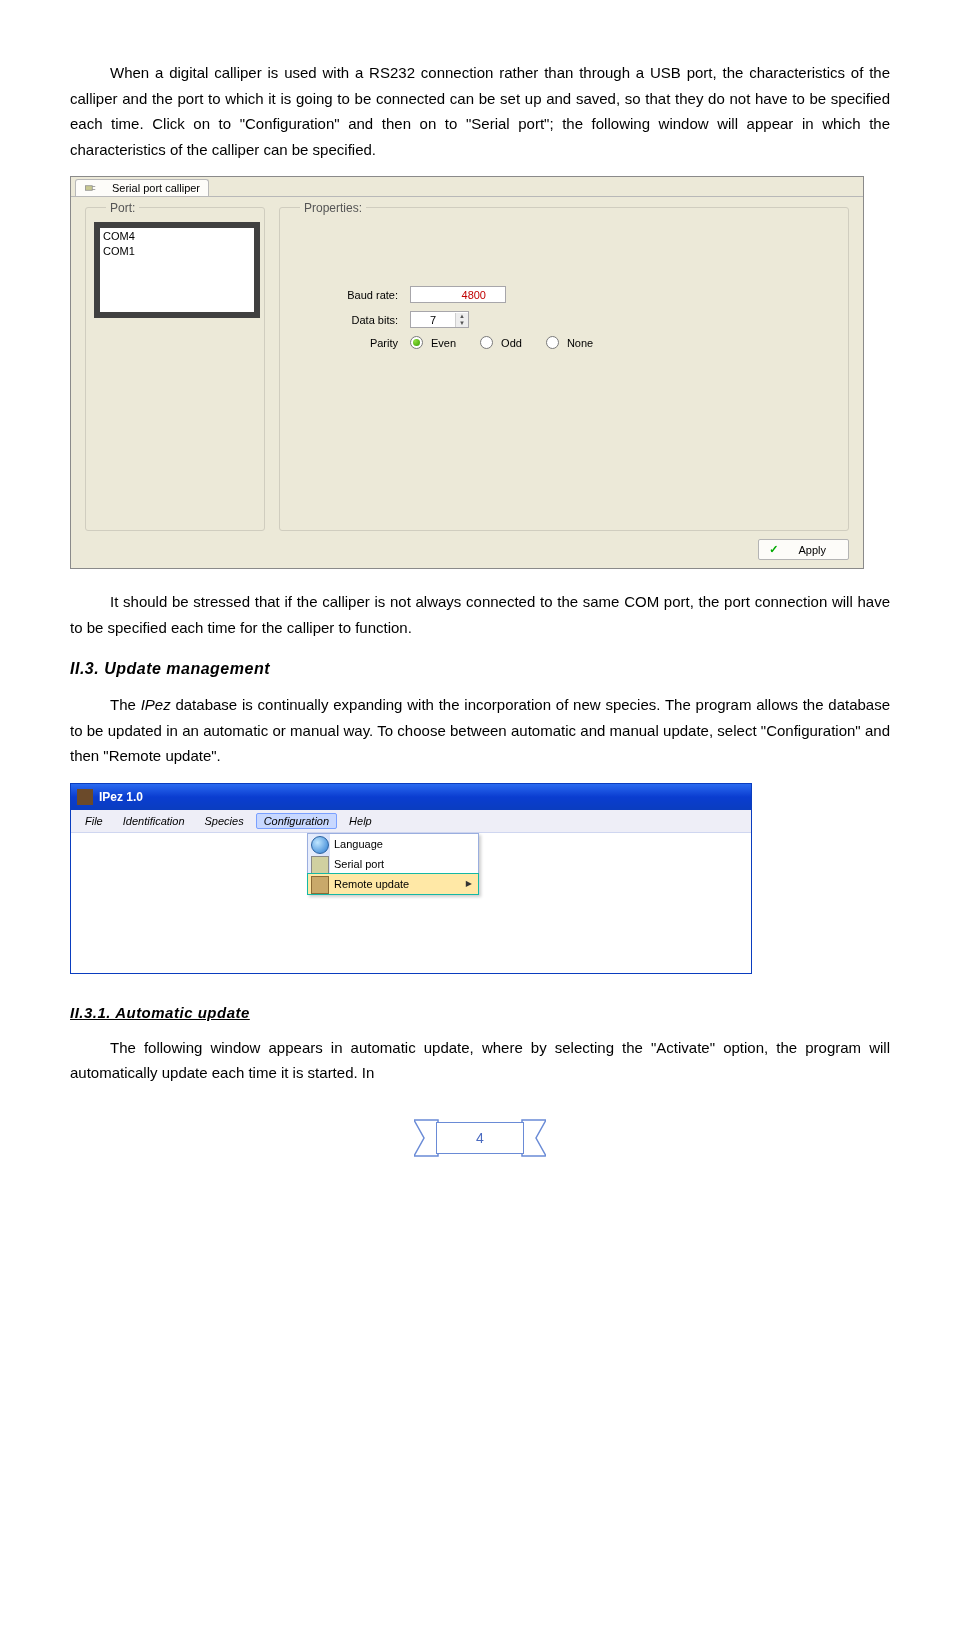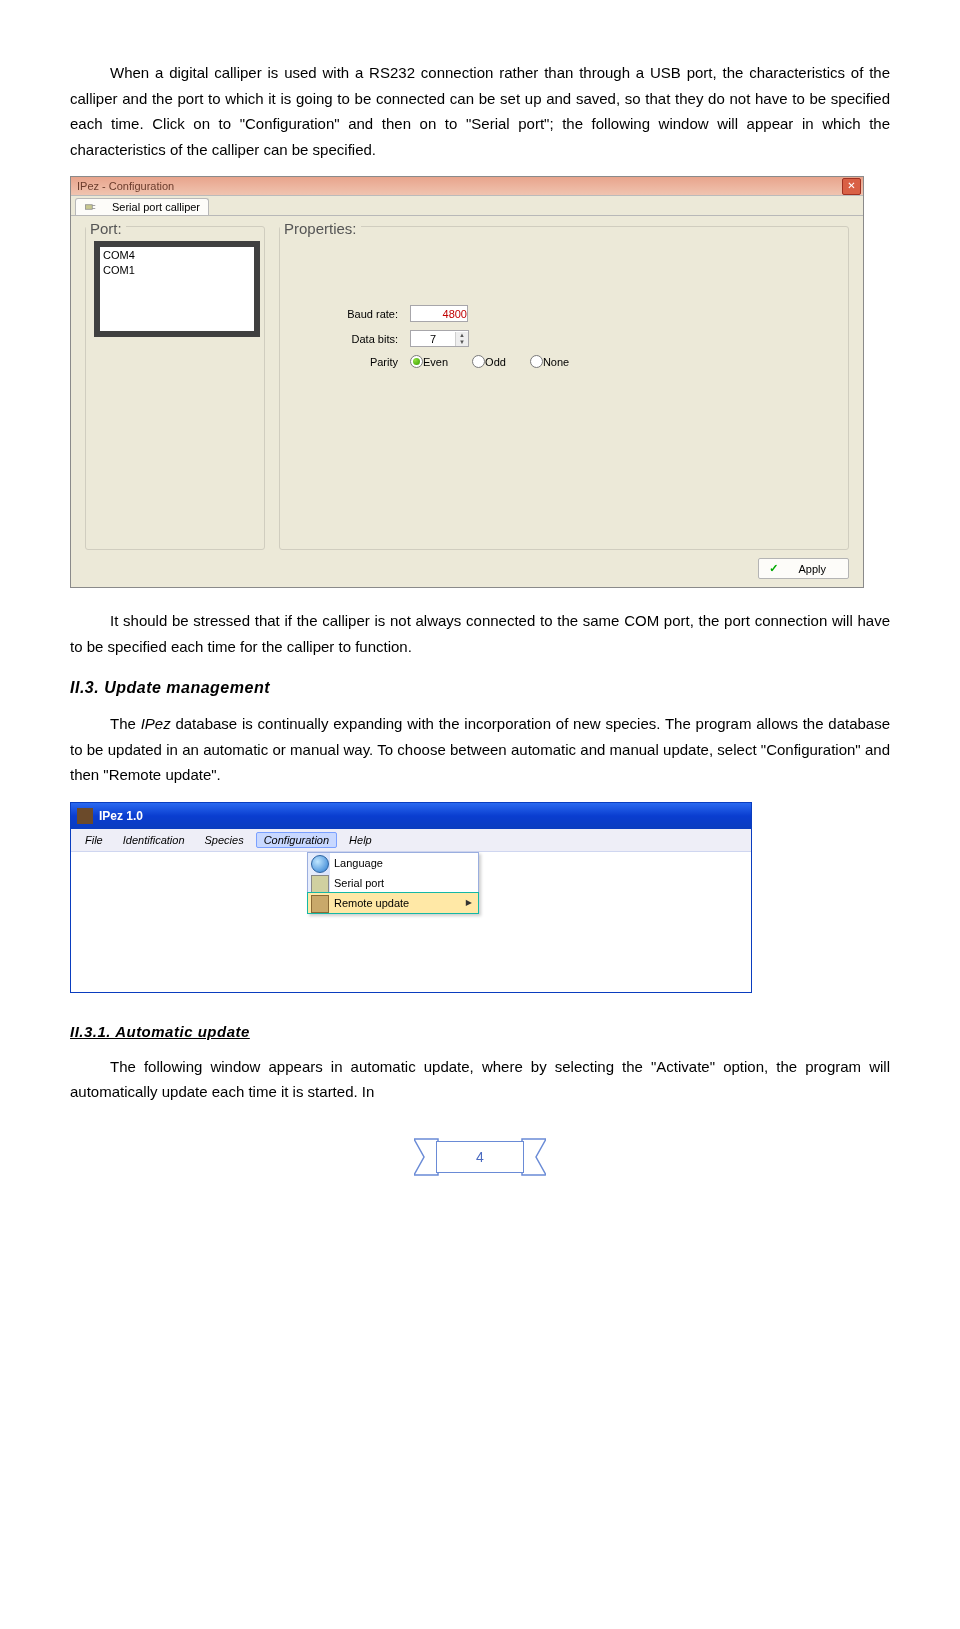--- a/index.html
+++ b/index.html
@@ -65,45 +65,45 @@
   }
   .fieldset {
     border: 1px solid #d0cdbf;
     border-radius: 3px;
     position: relative;
     padding: 14px 8px 8px 8px;
     background: #ece9d8;
   }
   .fieldset .legend {
     position: absolute;
-    top: -7px; left: 0;
+    top: -7px; left: 20px;
     background: #ece9d8;
     padding: 0 4px;
-    font-size: 15px;
+    font-size: 12px;
     color: #555;
   }
   .cfg-row { display: flex; gap: 14px; }
   .port-box {
     width: 148px; height: 82px;
     background: #fff;
     border: 6px solid #404040;
     font-size: 11px;
     padding: 1px 3px;
     line-height: 15px;
   }
   .props-box { flex: 1; min-height: 300px; }
   .prop-line { display: flex; align-items: center; margin: 8px 0; }
   .prop-label { width: 110px; text-align: right; padding-right: 12px; color: #000; }
   .baud-input {
     width: 56px; height: 15px;
     border: 1px solid #a7a6aa;
     background: #fff;
     color: #c00000;
     text-align: right;
-    padding: 0 0;
+    padding: 0 19px;
     font-size: 11px;
     font-family: Tahoma, sans-serif;
   }
   .spinner {
     display: inline-flex; align-items: center;
     border: 1px solid #a7a6aa;
     background: #fff;
     height: 15px;
   }
   .spinner input {
@@ -116,21 +116,21 @@
     border-left: 1px solid #cfcfcf;
   }
   .spinner .sp-btns div {
     width: 12px; height: 7px;
     background: #eee;
     font-size: 6px; text-align: center; line-height: 7px;
     color: #555;
   }
   .radio-group { display: flex; gap: 24px; align-items: center; }
   .radio {
-    display: inline-flex; align-items: center; gap: 0;
+    display: inline-flex; align-items: center; gap: 8px;
     font-size: 11px;
   }
   .radio .dot {
     width: 11px; height: 11px; border-radius: 50%;
     border: 1px solid #7a7a7a;
     background: #fff;
     position: relative;
   }
   .radio.selected .dot::after {
     content: ""; position: absolute;
@@ -237,24 +237,20 @@
   .rib-l { left: -6px; }
   .rib-r { right: -6px; }
   .rib-l svg, .rib-r svg { width: 100%; height: 100%; }
 </style>
 </head>
 <body>
 
 <p class="indent">When a digital calliper is used with a RS232 connection rather than through a USB port, the characteristics of the calliper and the port to which it is going to be connected can be set up and saved, so that they do not have to be specified each time. Click on to "Configuration" and then on to "Serial port"; the following window will appear in which the characteristics of the calliper can be specified.</p>
 
 <div class="cfg-window">
-  <div class="cfg-titlebar">
-    <span>IPez - Configuration</span>
-    <div class="cfg-close">✕</div>
-  </div>
   <div class="cfg-tab-strip">
     <div class="cfg-tab">
       <svg class="tab-icon" viewBox="0 0 16 16">
           <rect x="2" y="5" width="9" height="6" fill="#c8c890" stroke="#888"></rect>
           <line x1="11" y1="6" x2="15" y2="6" stroke="#888"></line>
           <line x1="11" y1="10" x2="15" y2="10" stroke="#888"></line>
         </svg>
       <span>Serial port calliper</span>
     </div>
   </div>

